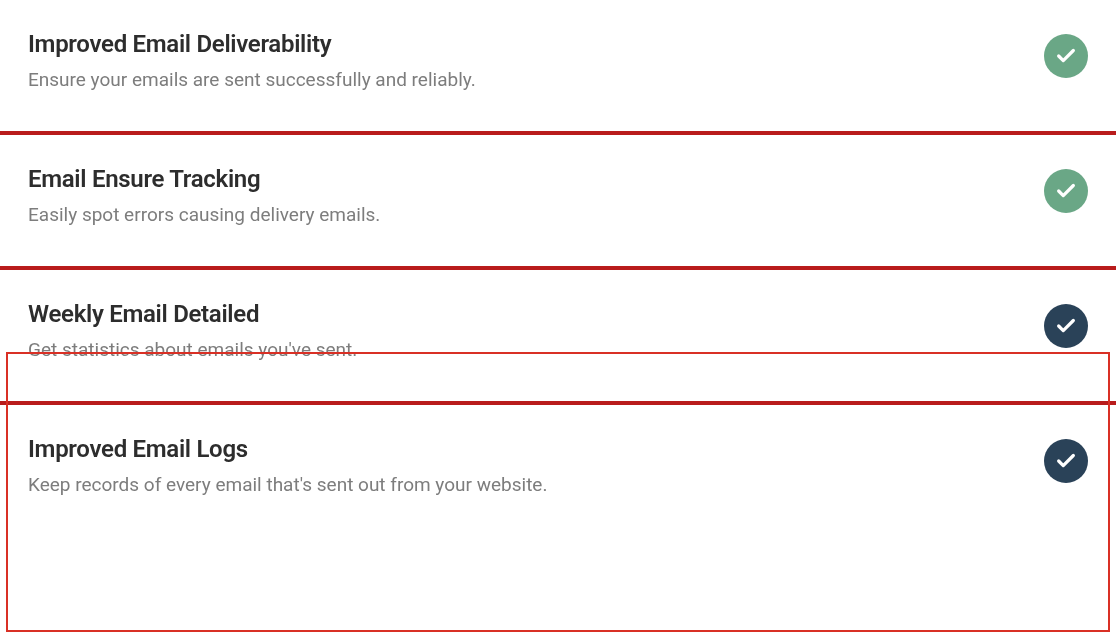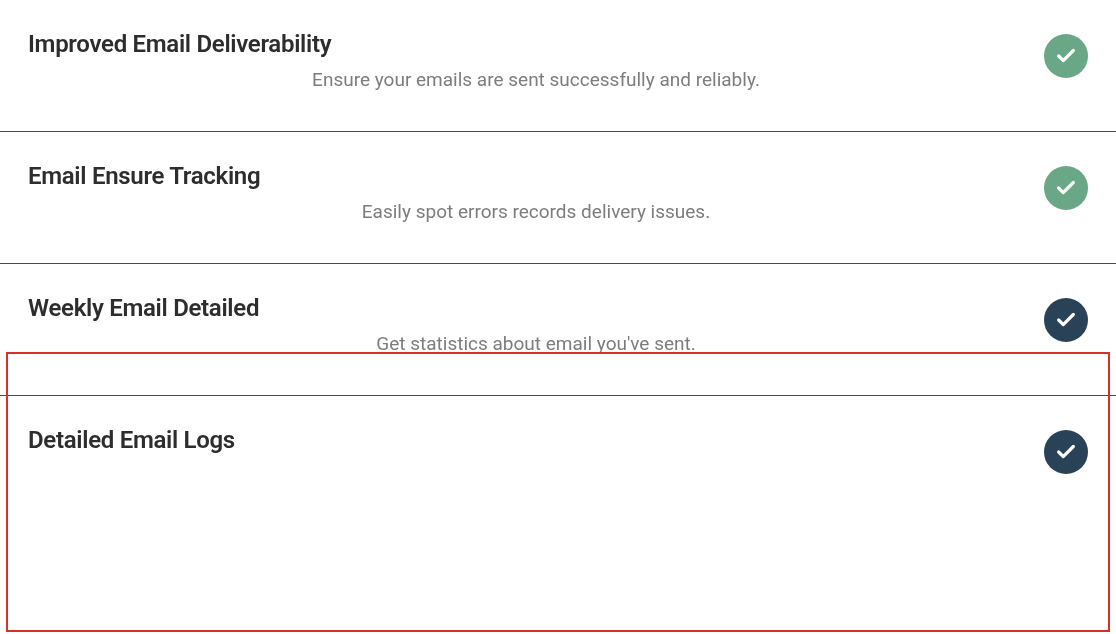--- a/index.html
+++ b/index.html
@@ -15,40 +15,39 @@
       position: relative;
     }
     .container {
       padding: 0;
     }
     .feature-row {
       display: flex;
       justify-content: space-between;
       align-items: flex-start;
       padding: 30px 28px 40px 28px;
-      border-bottom: 1px solid #b91c1c;
+      border-bottom: 4px solid #b91c1c;
     }
     .feature-row:last-child {
       border-bottom: none;
     }
     .feature-text {
       flex: 1;
     }
     .feature-title {
       font-size: 24px;
       font-weight: 600;
       color: #2d2d2d;
       margin-bottom: 10px;
       letter-spacing: -0.3px;
     }
     .feature-description {
       font-size: 19px;
       color: #7d7d7d;
       font-weight: 400;
-      text-align: center;
     }
     .check-badge {
       width: 44px;
       height: 44px;
       border-radius: 50%;
       display: flex;
       align-items: center;
       justify-content: center;
       margin-top: 4px;
       flex-shrink: 0;
@@ -86,44 +85,45 @@
     <div class="check-badge check-green">
       <svg viewBox="0 0 24 24" fill="none" stroke="#ffffff" stroke-width="3.5" stroke-linecap="round" stroke-linejoin="round">
         <polyline points="4 12 9 17 20 6"></polyline>
       </svg>
     </div>
   </div>
 
   <div class="feature-row">
     <div class="feature-text">
       <div class="feature-title">Email Ensure Tracking</div>
-      <div class="feature-description">Easily spot errors records delivery issues.</div>
+      <div class="feature-description">Easily spot errors causing delivery emails.</div>
     </div>
     <div class="check-badge check-green">
       <svg viewBox="0 0 24 24" fill="none" stroke="#ffffff" stroke-width="3.5" stroke-linecap="round" stroke-linejoin="round">
         <polyline points="4 12 9 17 20 6"></polyline>
       </svg>
     </div>
   </div>
 
   <div class="feature-row">
     <div class="feature-text">
       <div class="feature-title">Weekly Email Detailed</div>
-      <div class="feature-description">Get statistics about email you've sent.</div>
+      <div class="feature-description">Get statistics about emails you've sent.</div>
     </div>
     <div class="check-badge check-navy">
       <svg viewBox="0 0 24 24" fill="none" stroke="#ffffff" stroke-width="3.5" stroke-linecap="round" stroke-linejoin="round">
         <polyline points="4 12 9 17 20 6"></polyline>
       </svg>
     </div>
   </div>
 
   <div class="feature-row">
     <div class="feature-text">
-      <div class="feature-title">Detailed Email Logs</div>
+      <div class="feature-title">Improved Email Logs</div>
+      <div class="feature-description">Keep records of every email that's sent out from your website.</div>
     </div>
     <div class="check-badge check-navy">
       <svg viewBox="0 0 24 24" fill="none" stroke="#ffffff" stroke-width="3.5" stroke-linecap="round" stroke-linejoin="round">
         <polyline points="4 12 9 17 20 6"></polyline>
       </svg>
     </div>
   </div>
 
 </div>
 

